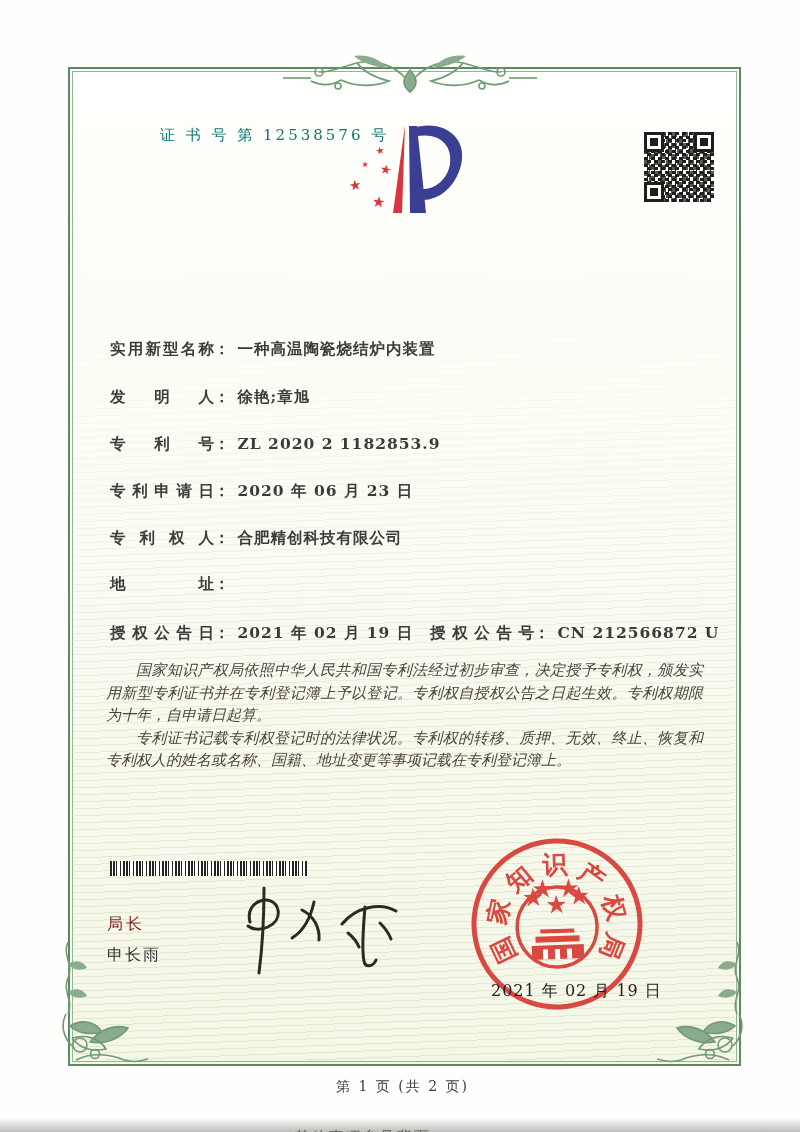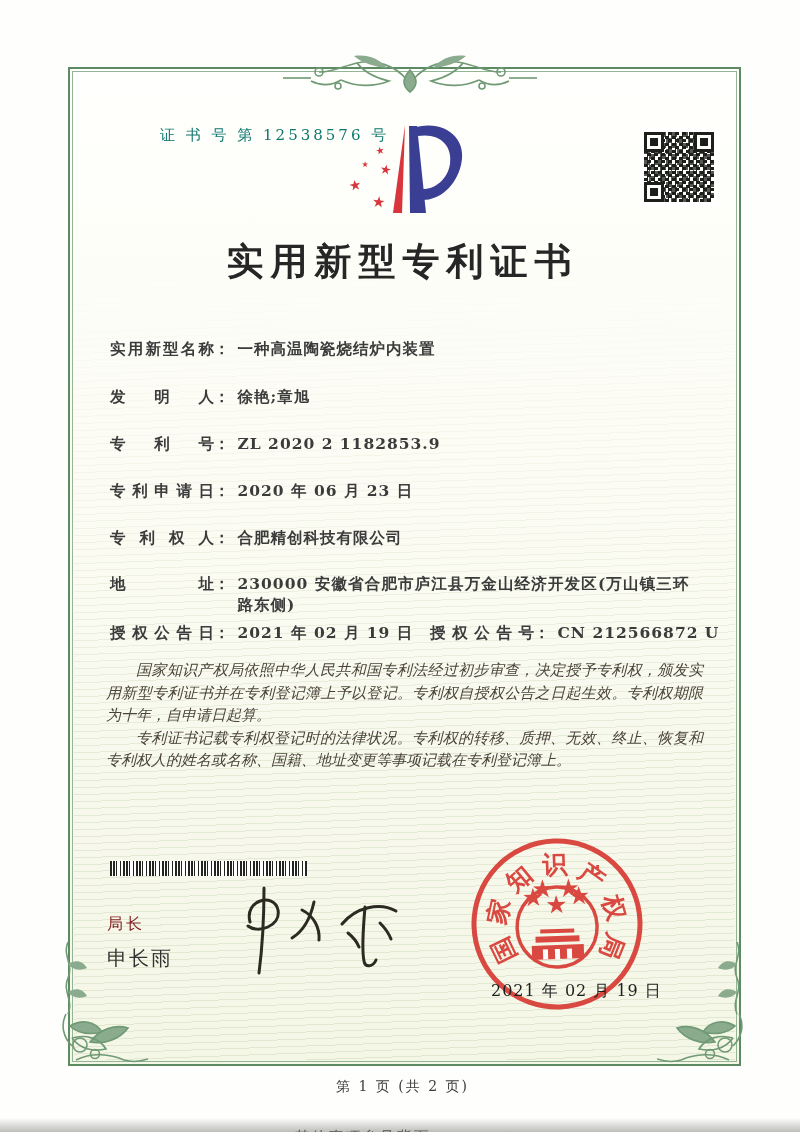--- a/index.html
+++ b/index.html
@@ -36,21 +36,21 @@
   .fvalue.addr{width:452px;text-align:justify;}
   
   .legal{position:absolute;left:106px;top:659px;width:597px;font-size:15px;font-style:italic;
          color:#4a4339;line-height:22.5px;text-align:justify;}
   .legal p{margin:0;text-indent:2em;}
   
   .barcode{position:absolute;left:110px;top:861px;width:197px;height:15px;
          background:repeating-linear-gradient(90deg,#23251f 0 2px,#fff 2px 3px,#23251f 3px 5px,#fff 5px 6px,#23251f 6px 7px,#fff 7px 10px,#23251f 10px 11px,#fff 11px 13px);}
   .director-title{position:absolute;left:107px;top:914px;font-size:16px;letter-spacing:3px;
          font-family:"DejaVu Sans","Liberation Sans",sans-serif;color:#7f1d1d;text-align:center;}
-  .director-name{position:absolute;left:107px;top:945px;font-size:20px;letter-spacing:2px;
+  .director-name{position:absolute;left:107px;top:945px;font-size:16px;letter-spacing:2px;
          font-family:"DejaVu Sans","Liberation Sans",sans-serif;color:#333;}
   .signature{position:absolute;left:222px;top:880px;width:195px;height:105px;}
   .seal{position:absolute;left:468px;top:835px;width:178px;height:178px;opacity:.9;transform:rotate(-2deg);}
   .seal text{font-size:25px;font-weight:700;fill:#d6372f;font-family:"DejaVu Serif",serif;}
   .seal .star{font-family:"DejaVu Sans",sans-serif;fill:#d6372f;font-weight:400;}
   .seal-date{position:absolute;left:491px;top:981px;font-size:16px;color:#1f1f1f;letter-spacing:1px;}
   .page-no{position:absolute;left:68px;top:1034px;width:669px;text-align:center;font-size:14px;letter-spacing:2px;color:#3b3b3b;margin-top:44px;}
   .back-note{position:absolute;left:200px;top:1128px;width:320px;text-align:center;
          font-size:15px;font-style:italic;color:#4a4339;letter-spacing:2px;font-family:Liberation Mono, monospace;}
   .page-shadow{position:absolute;left:0;bottom:0;width:800px;height:14px;
@@ -126,21 +126,20 @@
   </svg>
 
   <div class="qr">
     <div class="qr-noise"></div>
     <div class="qr-noise2"></div>
     <div class="finder f-tl"></div>
     <div class="finder f-tr"></div>
     <div class="finder f-bl"></div>
   </div>
 
-  <div class="title">实用新型专利证书</div>
 
   <div class="field-row" style="top:338px">
     <span class="flabel">实用新型名称</span>
     <span class="fcolon">：</span>
     <span class="fvalue">一种高温陶瓷烧结炉内装置</span>
   </div>
   <div class="field-row" style="top:386px">
     <span class="flabel">发明人</span>
     <span class="fcolon">：</span>
     <span class="fvalue">徐艳;章旭</span>
@@ -156,21 +155,20 @@
     <span class="fvalue">2020 年 06 月 23 日</span>
   </div>
   <div class="field-row" style="top:527px">
     <span class="flabel">专利权人</span>
     <span class="fcolon">：</span>
     <span class="fvalue">合肥精创科技有限公司</span>
   </div>
   <div class="field-row" style="top:573px">
     <span class="flabel">地址</span>
     <span class="fcolon">：</span>
-    <span class="fvalue addr">230000  安徽省合肥市庐江县万金山经济开发区(万山镇三环路东侧)</span>
   </div>
   <div class="field-row" style="top:622px">
     <span class="flabel">授权公告日</span>
     <span class="fcolon">：</span>
     <span class="fvalue">2021 年 02 月 19 日</span>
   </div>
   <div class="field-row" style="top:622px;left:430px">
     <span class="flabel">授权公告号</span>
     <span class="fcolon">：</span>
     <span class="fvalue">CN 212566872 U</span>

